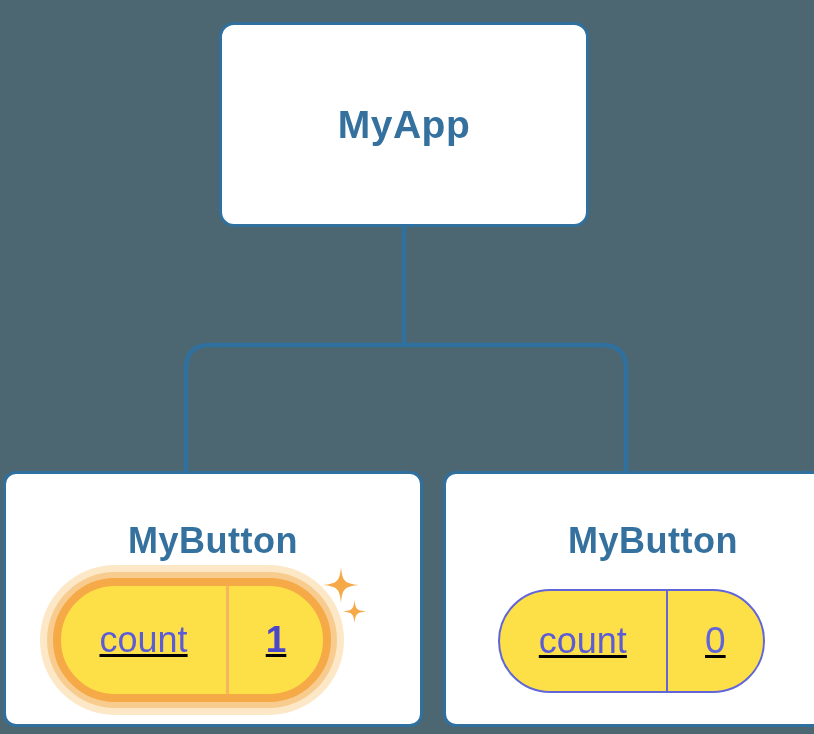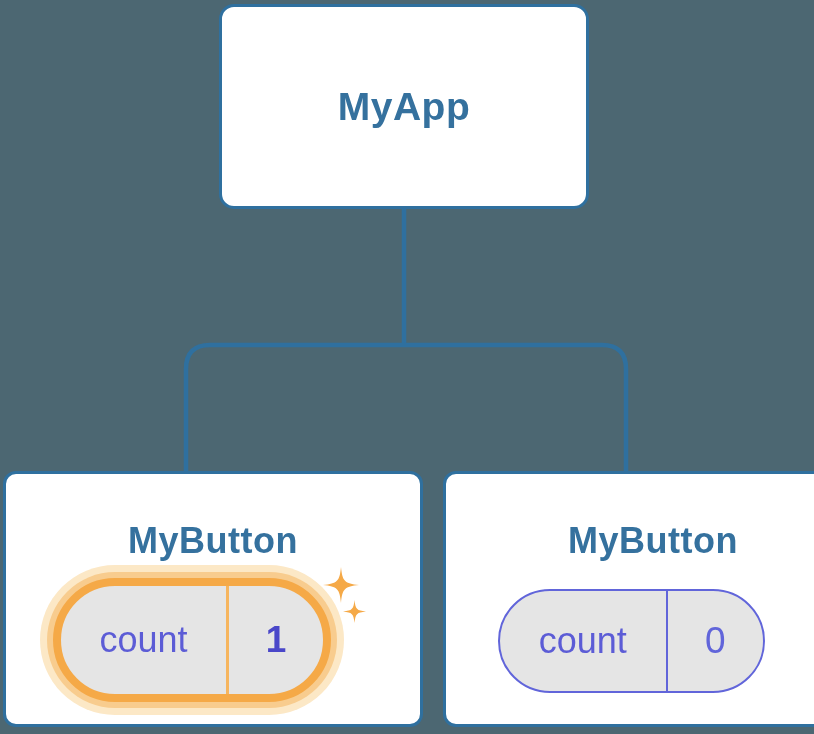--- a/index.html
+++ b/index.html
@@ -22,21 +22,21 @@
     z-index: 1;
   }
   .card {
     position: absolute;
     background: #ffffff;
     border: 3px solid #2f709f;
     box-sizing: border-box;
     z-index: 2;
   }
   .app-card {
-    left: 219px; top: 4px;
+    left: 219px; top: 22px;
     width: 370px; height: 205px;
     border-radius: 15px;
     display: flex;
     align-items: center;
     justify-content: center;
   }
   .app-title {
     color: #35719e;
     font-size: 39px;
     font-weight: bold;
@@ -56,24 +56,25 @@
     width: 100%;
     text-align: center;
     color: #35719e;
     font-size: 36px;
     font-weight: bold;
     letter-spacing: 0.5px;
   }
   .pill {
     position: absolute;
     box-sizing: border-box;
-    background: #e5e5e5;
+    background: #fde047;
     display: flex;
     align-items: stretch;
     overflow: hidden;
+    text-decoration: underline;
   }
   .pill-active {
     left: 47px; top: 104px;
     width: 278px; height: 124px;
     border: 8px solid #f5a947;
     border-radius: 62px;
     box-shadow: 0 0 0 6px #f8cc8e, 0 0 0 13px #fce8c6;
   }
   .pill-idle {
     left: 52px; top: 115px;

